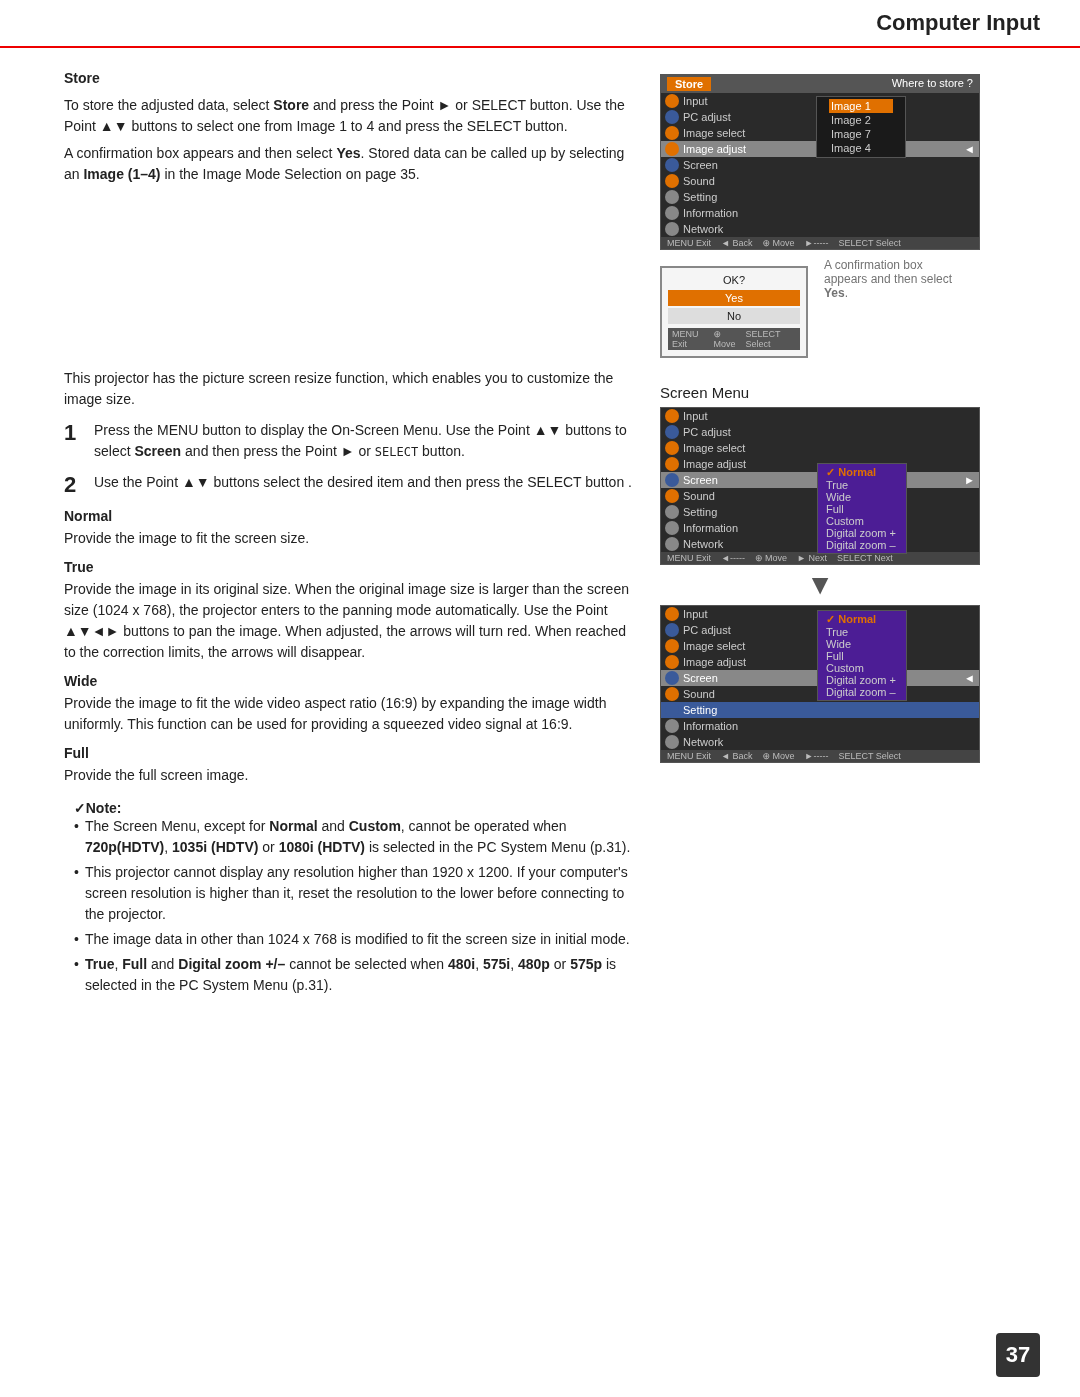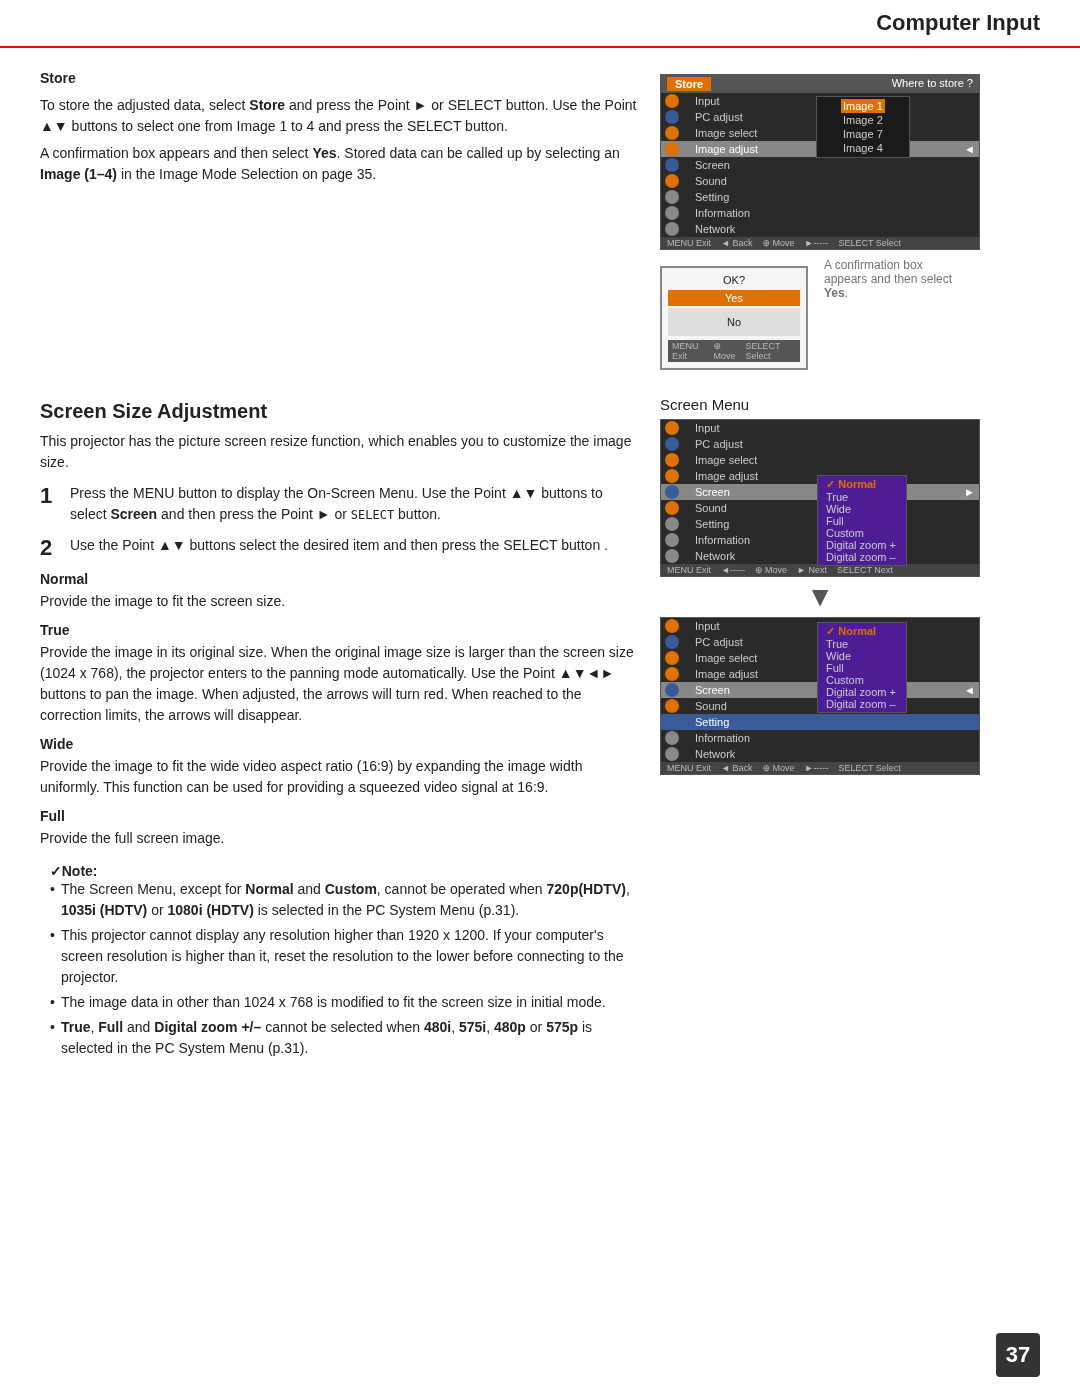--- a/index.html
+++ b/index.html
@@ -23,20 +23,21 @@
       font-size: 22px;
       font-weight: bold;
       color: #222;
     }
 
     
     .content {
       display: flex;
       padding: 20px 40px 20px 40px;
       gap: 20px;
+      margin-left: 24px;
     }
     .left-col {
       flex: 1;
       min-width: 0;
     }
     .right-col {
       width: 380px;
       flex-shrink: 0;
     }
 
@@ -114,21 +115,21 @@
       background: #555;
       color: #fff;
       padding: 2px 6px;
       display: flex;
       justify-content: space-between;
     }
     .osd-menu-row {
       display: flex;
       align-items: center;
       padding: 1px 4px;
-      gap: 16px;
+      gap: 4px;
     }
     .osd-menu-row.selected {
       background: #888;
       color: #fff;
     }
     .osd-icon {
       width: 14px;
       height: 14px;
       border-radius: 50%;
       background: #777;
@@ -137,21 +138,21 @@
     }
     .osd-icon.orange { background: #e07000; }
     .osd-icon.blue { background: #3a5a9a; }
     .osd-icon.gray { background: #888; }
     .osd-right-panel {
       position: absolute;
       left: 156px;
       top: 22px;
       background: #1a1a1a;
       border: 1px solid #555;
-      padding: 2px 24px;
+      padding: 2px 12px;
       font-size: 11px;
       color: #ccc;
       min-width: 90px;
     }
     .osd-right-panel .rp-item { padding: 1px 2px; }
     .osd-right-panel .rp-item.selected { background: #e07000; color: #fff; }
     .osd-footer {
       background: #444;
       color: #bbb;
       font-size: 9px;
@@ -170,21 +171,21 @@
       margin-top: 8px;
     }
     .confirm-ok { text-align: center; margin-bottom: 4px; }
     .confirm-yes {
       background: #e07000;
       color: #fff;
       text-align: center;
       padding: 2px;
       margin-bottom: 2px;
     }
-    .confirm-no { text-align: center; padding: 8px; background: #ddd; }
+    .confirm-no { text-align: center; padding: 2px; background: #ddd; }
     .confirm-footer {
       background: #555;
       color: #bbb;
       font-size: 9px;
       padding: 1px 4px;
       display: flex;
       gap: 6px;
       margin-top: 4px;
     }
 
@@ -330,21 +331,20 @@
         <div style="font-size:12px; color:#737373; max-width:130px;">
           A confirmation box appears and then select <strong>Yes</strong>.
         </div>
       </div>
     </div>
   </div>
 </div>
 
 <div class="content" style="padding-top:10px;">
   <div class="left-col">
-    <div class="section-title">Screen Size Adjustment</div>
     <p>This projector has the picture screen resize function, which enables you to customize the image size.</p>
 
     <ol class="step-list">
       <li>
         <span class="step-num">1</span>
         <span>Press the MENU button to display the On-Screen Menu. Use the Point ▲▼ buttons to select <strong>Screen</strong> and then press the Point ► or <span style="font-family:monospace;font-size:12px;">SELECT</span> button.</span>
       </li>
       <li>
         <span class="step-num">2</span>
         <span>Use the Point ▲▼ buttons select the desired item and then press the SELECT button .</span>

